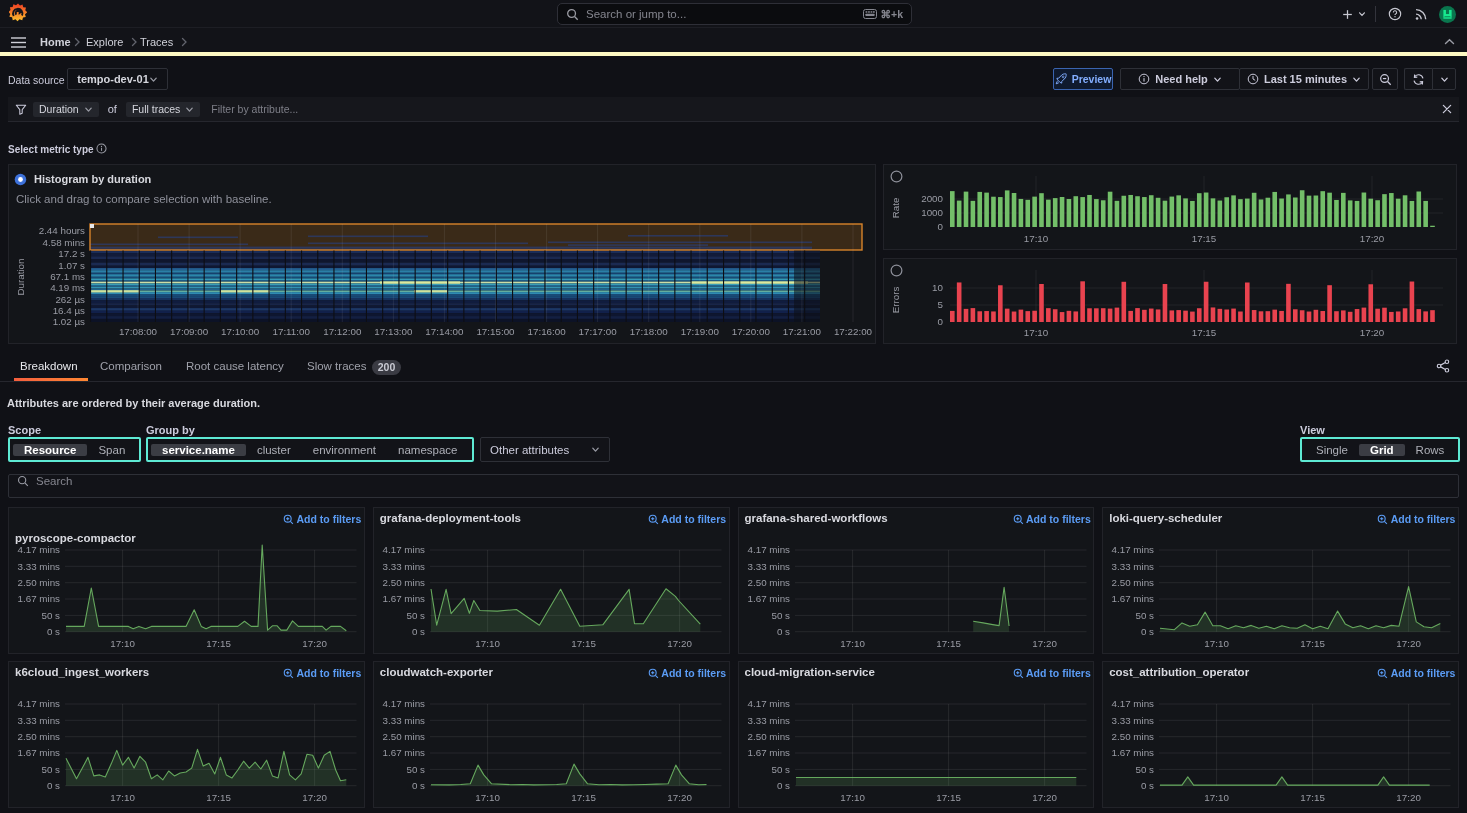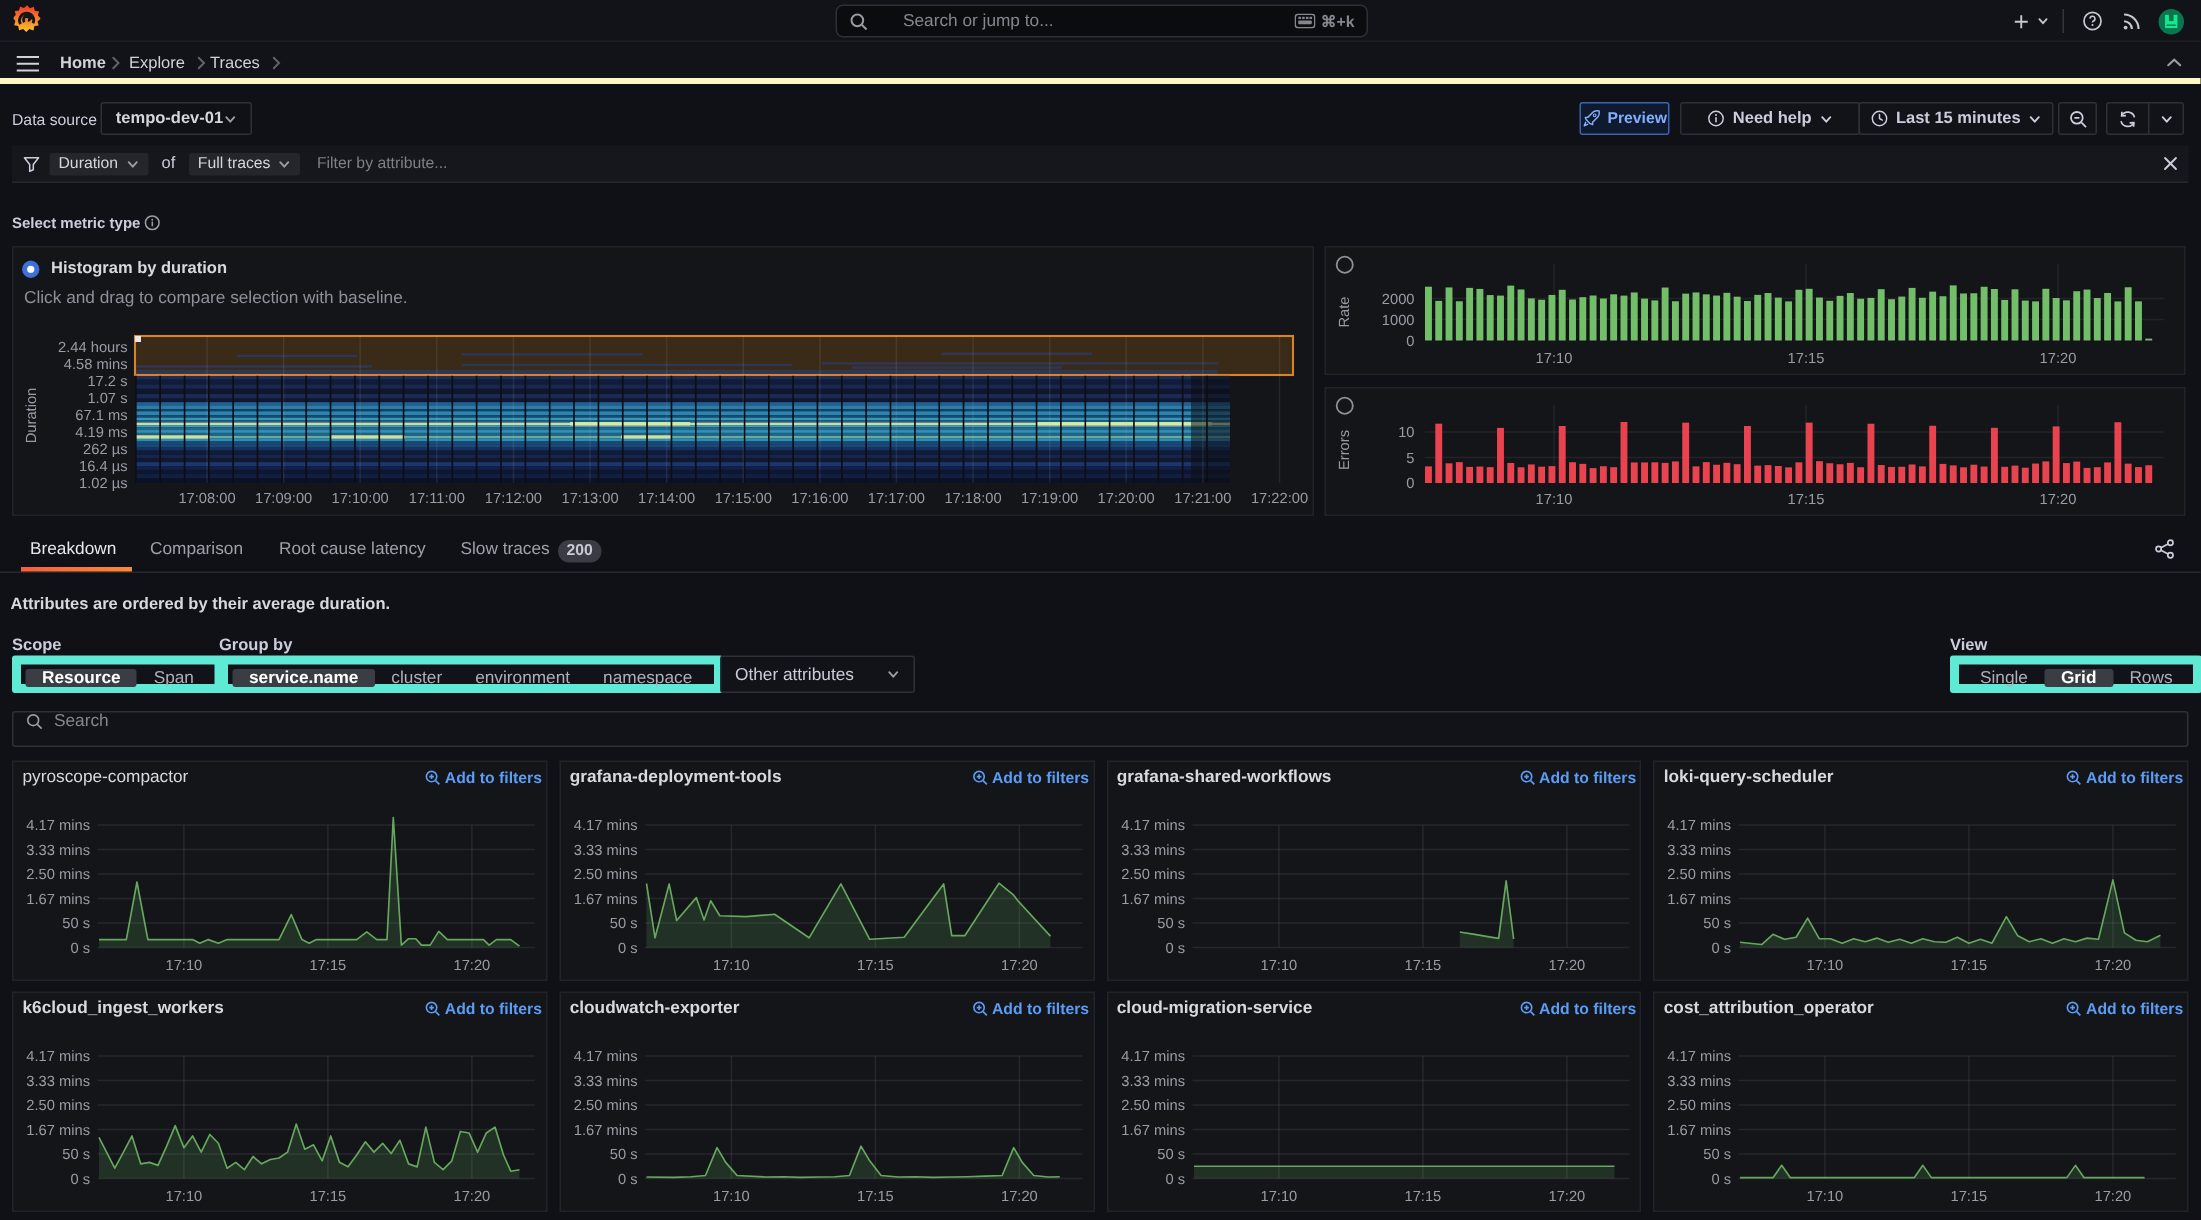--- a/index.html
+++ b/index.html
@@ -9,42 +9,42 @@
 .searchbox{position:absolute;left:557px;top:3px;width:355px;height:22px;background:#0b0c0f;border:1px solid #2e2f37;border-radius:5px;display:flex;align-items:center;padding:0 8px;color:#888992;font-size:11.5px}
 .crumb{font-size:11px;color:#d0d1d9;font-weight:400;white-space:nowrap}
 .btn{position:absolute;display:inline-flex;align-items:center;justify-content:center;height:22px;border:1px solid #2e3037;border-radius:2px;background:#121318;color:#ccccdc;font-size:11px;gap:5px;white-space:nowrap;font-weight:700}
 .selbox{display:inline-flex;align-items:center;height:15px;border-radius:2px;background:#24262c;color:#d5d6dd;font-size:10.5px;padding:0 6px;gap:5px;font-weight:400;white-space:nowrap}
 .filterbar{position:absolute;left:8px;top:97px;width:1451px;height:25px;background:#16171c;border-bottom:1px solid #26272e;display:flex;align-items:center;padding:0 7px;gap:6px}
 .panel{position:absolute;background:#131519;border:1px solid #222329}
 .tab{position:absolute;font-size:11.5px;color:#9fa1aa;white-space:nowrap}
 .link{color:#5b9cf5;font-size:10.5px;font-weight:700;white-space:nowrap}
 .ylab{fill:#9a9ca5;font-size:9.8px;font-family:"Liberation Sans",sans-serif}
 .xlab{fill:#9a9ca5;font-size:9.8px;font-family:"Liberation Sans",sans-serif;text-anchor:middle}
-.toggle{position:absolute;display:inline-flex;align-items:flex-start;border:6px solid #5eead4;border-radius:2px;background:#121318;height:25px;padding:3px}
+.toggle{position:absolute;display:inline-flex;align-items:center;border:2px solid #5eead4;border-radius:2px;background:#121318;height:25px;padding:3px}
 .titem{display:inline-flex;align-items:center;padding:0 11px;font-size:11.5px;color:#aeb0b8;border-radius:2px;white-space:nowrap}
 .titem.on{background:#3b3d44;color:#fff;font-weight:700}
 .glabel{position:absolute;font-size:11px;font-weight:700;color:#ccccdc;white-space:nowrap}
 </style></head><body>
 <div class="topbar">
 <svg class="abs" style="left:9px;top:3px" width="18" height="19" viewBox="0 0 36 38">
 <defs>
         <linearGradient id="gflame" x1="0" y1="1" x2="0" y2="0">
           <stop offset="0" stop-color="#fcc22d"></stop>
           <stop offset="1" stop-color="#ee3b24"></stop>
         </linearGradient>
       </defs>
 <path fill="url(#gflame)" d="M18 1 L22 5 L27 3 L28.5 8.5 L34 9 L32.5 14.5 L36.5 18.5 L32 22.5 L33.5 28 L28 28.8 L26.5 34.5 L21 32.5 L17 36.5 L13 32.5 L7.5 34.3 L6.2 28.6 L0.8 27.5 L2.5 22 L-1 18 L3 14 L1.8 8.5 L7.3 8 L8.8 2.7 L14 4.6 z"></path>
 <path fill="none" stroke="#15161b" stroke-width="3.8" d="M9.5 26 A 9.4 9.4 0 1 1 26 25 M 23.8 20 A 5.2 5.2 0 1 0 14.6 23.4 M 17.3 18 A 2.3 2.3 0 1 1 19.2 20.9"></path>
 </svg>
 <div class="searchbox">
       <svg width="13" height="13" viewBox="0 0 14 14">
         <circle cx="6" cy="6" r="4.2" fill="none" stroke="#9a9ba3" stroke-width="1.4"></circle>
         <line x1="9.2" y1="9.2" x2="12.6" y2="12.6" stroke="#9a9ba3" stroke-width="1.4"></line>
       </svg>
-      <span style="margin-left:23px;color:#85868f">Search or jump to...</span>
+      <span style="margin-left:7px;color:#85868f">Search or jump to...</span>
       <span style="margin-left:auto;display:flex;align-items:center;gap:4px;color:#85868f;font-size:10.5px">
         <svg width="14" height="10" viewBox="0 0 14 10">
           <rect x="0.5" y="0.5" width="13" height="9" rx="2" fill="none" stroke="#85868f"></rect>
           <rect x="2.5" y="4.7" width="9" height="2.4" rx="0.6" fill="#85868f"></rect>
           <rect x="2.6" y="2.2" width="1.7" height="1.5" fill="#85868f"></rect>
           <rect x="5.1" y="2.2" width="1.7" height="1.5" fill="#85868f"></rect>
           <rect x="7.6" y="2.2" width="1.7" height="1.5" fill="#85868f"></rect>
           <rect x="10" y="2.2" width="1.7" height="1.5" fill="#85868f"></rect>
         </svg>
         <span style="font-weight:700">⌘+k</span>
@@ -543,21 +543,21 @@
     <span class="titem">Rows</span>
   </div>
 <div class="abs" style="left:8px;top:474px;width:1451px;height:24px;border:1px solid #2e3037;border-radius:2px;background:#121318;display:flex;align-items:flex-start;padding:0 8px;gap:7px">
     <svg width="12" height="12" viewBox="0 0 14 14">
       <circle cx="6" cy="6" r="4.2" fill="none" stroke="#9a9ca5" stroke-width="1.3"></circle>
       <line x1="9.2" y1="9.2" x2="12.6" y2="12.6" stroke="#9a9ca5" stroke-width="1.3"></line>
     </svg>
     <span style="font-size:11.5px;color:#85868f">Search</span>
   </div>
 <div class="panel" style="left:8.0px;top:507px;width:356.8px;height:147px"></div>
-<span class="abs" style="left:15.0px;top:512px;font-size:11.5px;font-weight:400;color:#d8d9df;white-space:nowrap">pyroscope-compactor</span>
+<span class="abs" style="left:15.0px;top:532px;font-size:11.5px;font-weight:700;color:#d8d9df;white-space:nowrap">pyroscope-compactor</span>
 <span class="abs link" style="left:283.0px;top:513px"><svg width="11" height="11" viewBox="0 0 14 14" style="display:inline-block;vertical-align:-2px">
       <circle cx="6" cy="6" r="4.4" fill="none" stroke="#5b9cf5" stroke-width="1.4"></circle>
       <line x1="9.4" y1="9.4" x2="12.6" y2="12.6" stroke="#5b9cf5" stroke-width="1.4"></line>
       <line x1="4" y1="6" x2="8" y2="6" stroke="#5b9cf5" stroke-width="1.4"></line>
       <line x1="6" y1="4" x2="6" y2="8" stroke="#5b9cf5" stroke-width="1.4"></line>
     </svg> Add to filters</span>
 <div class="abs" style="left:8.0px;top:507px">
     <svg width="357" height="147" viewBox="0 0 357 147" style="">
       <text x="52" y="46.4" text-anchor="end" class="ylab">4.17 mins</text>
       <line x1="57" y1="43" x2="348.5" y2="43" stroke="#ccccdc" stroke-opacity="0.10"></line>

